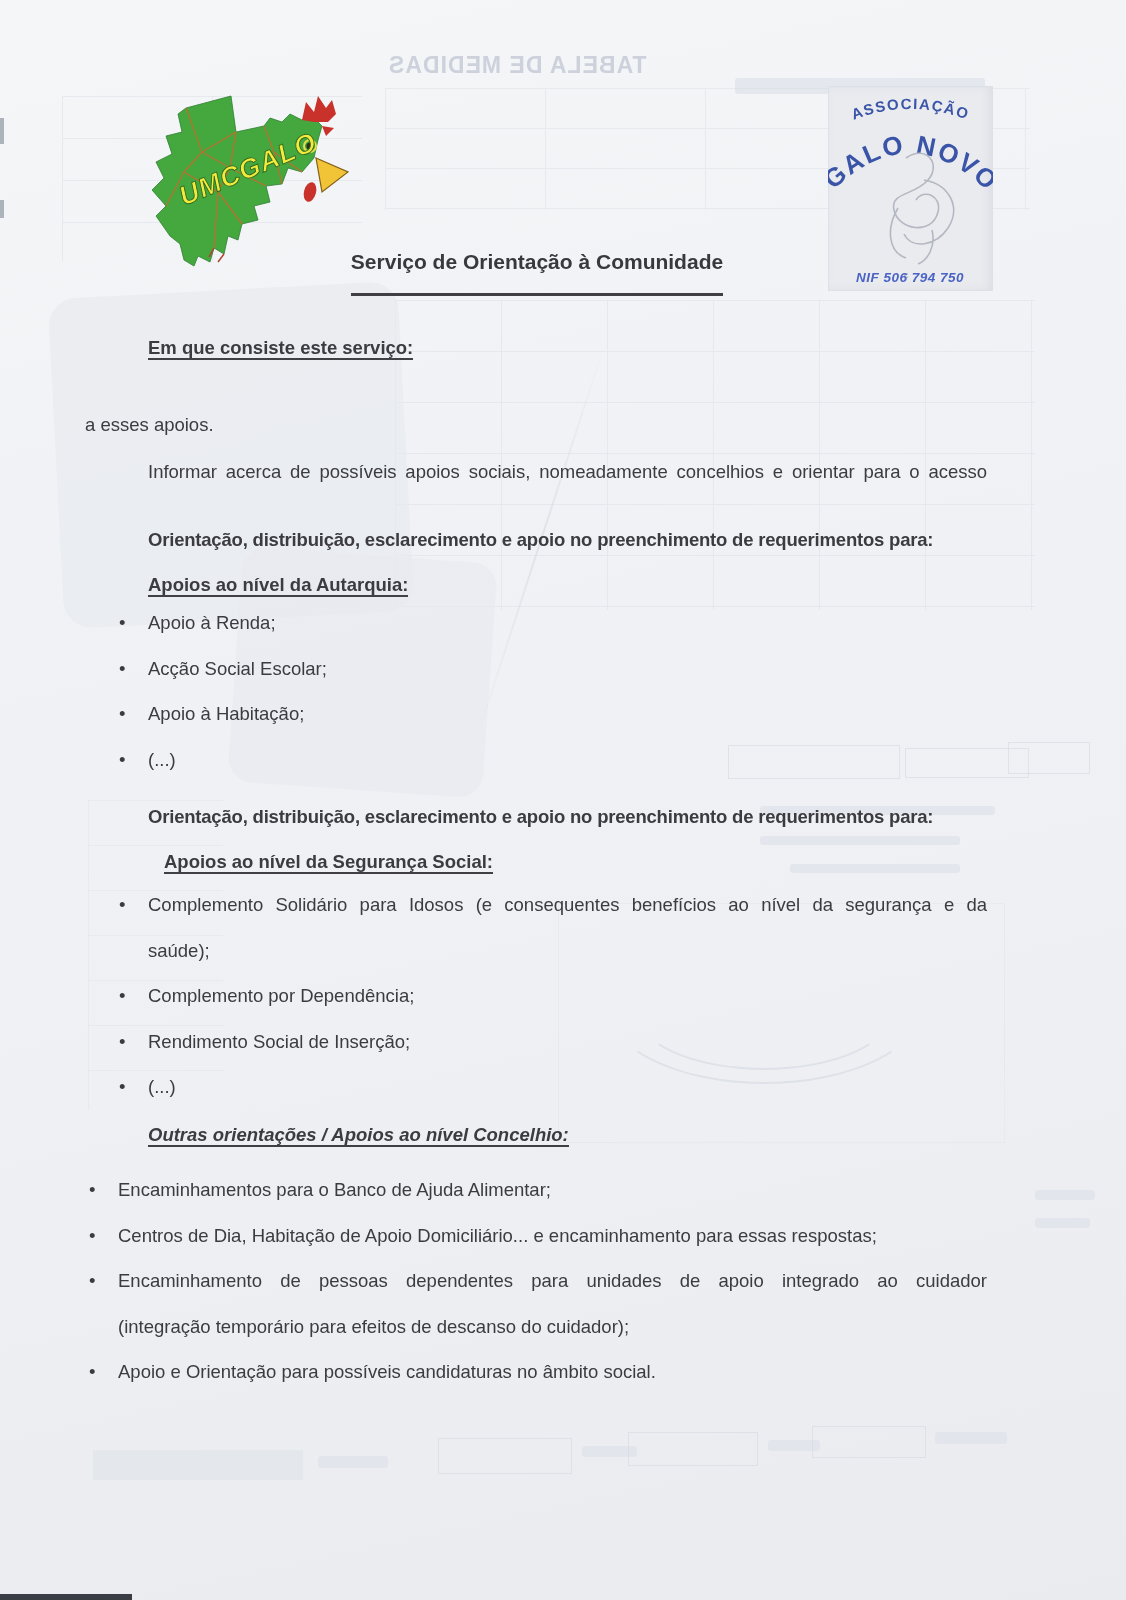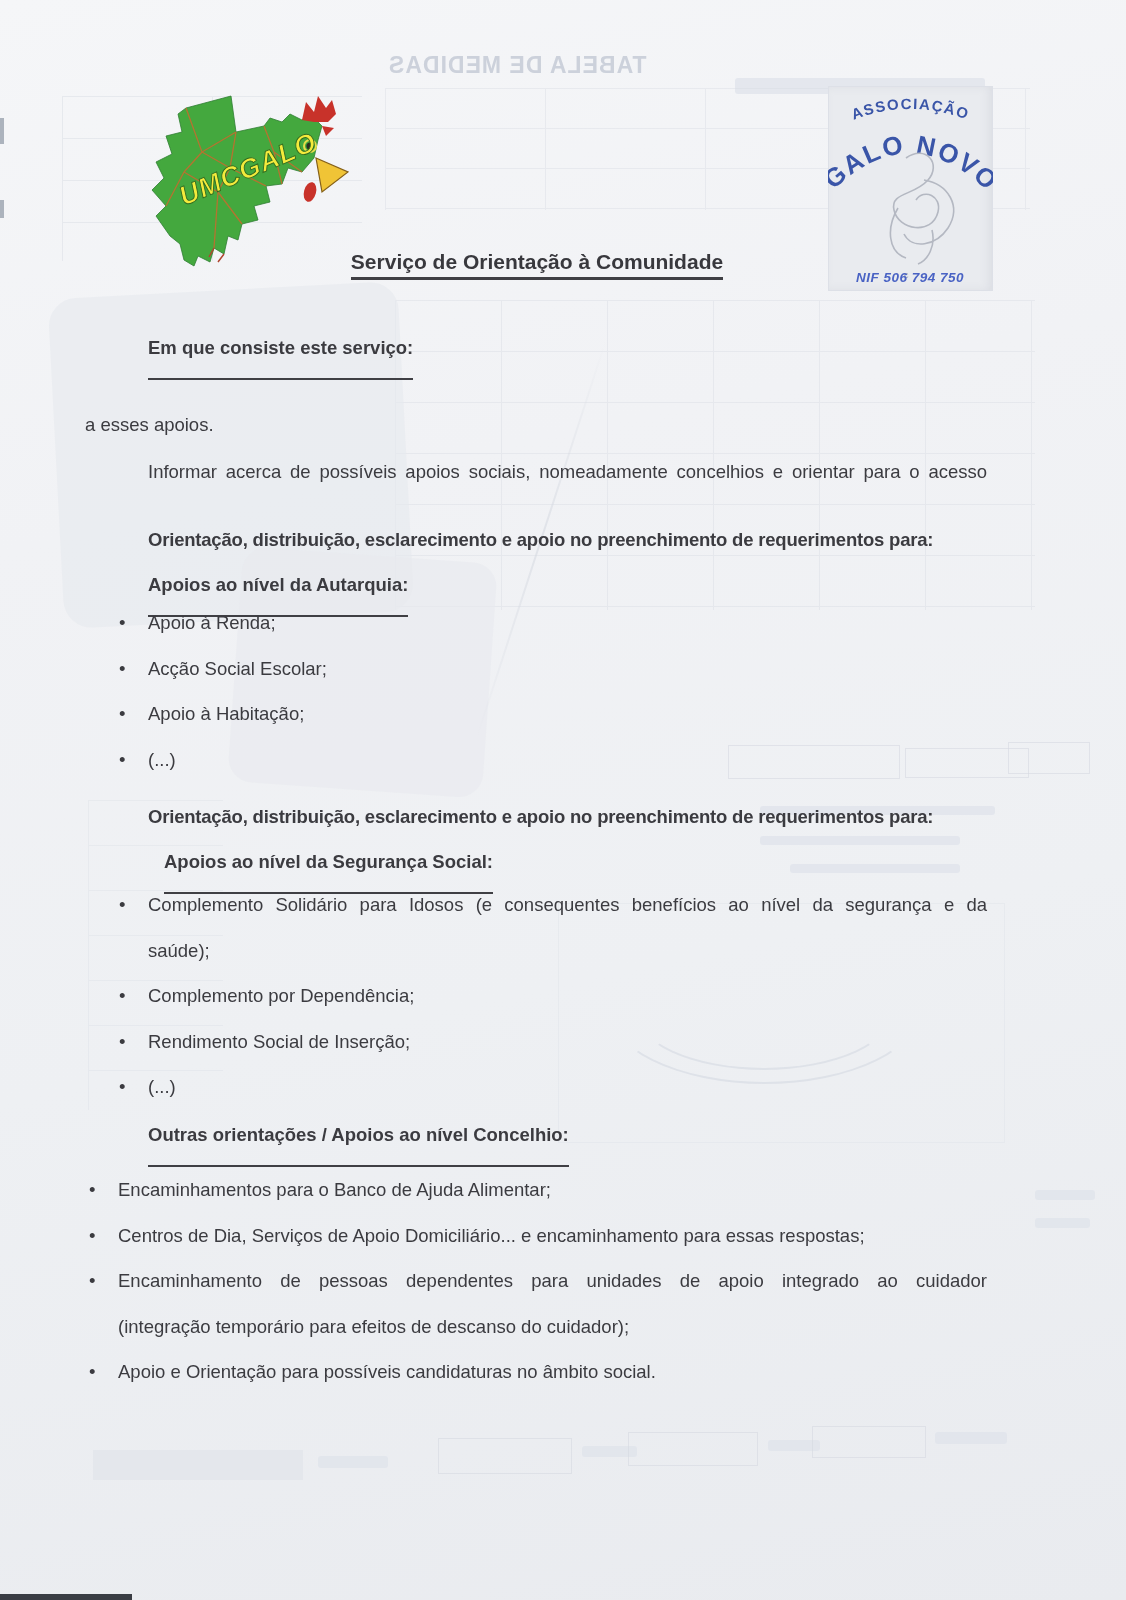--- a/index.html
+++ b/index.html
@@ -29,33 +29,33 @@
   .gcrease{left:540px;top:330px;width:2px;height:420px;transform:rotate(18deg);
            background:linear-gradient(to bottom,rgba(212,216,224,0),#d4d8e0,rgba(212,216,224,0));opacity:.6;}
   .gedge{background:#9aa2ae;opacity:.8;}
   .gdark{left:0;top:1594px;width:132px;height:6px;background:#3a3d44;}
   
   .content-el{position:absolute;z-index:2;}
   .logo-left{left:126px;top:88px;width:228px;height:188px;}
   .logo-right{left:828px;top:86px;width:165px;height:205px;}
   .title{left:0;top:250px;width:1126px;text-align:center;transform:translateX(-26px);
          font-size:21px;font-weight:bold;color:#38383d;}
-  .title span{border-bottom:3px solid #3f3f44;padding-bottom:4px;}
+  .title span{border-bottom:3px solid #3f3f44;padding-bottom:20px;}
   .h-intro{left:148px;top:337px;font-size:18.5px;font-weight:bold;white-space:nowrap;}
-  .h-intro span,.subhead span{border-bottom:2px solid #3f3f44;padding-bottom:20px;}
+  .h-intro span,.subhead span{border-bottom:2px solid #3f3f44;padding-bottom:0;}
   .paragraph{left:85px;top:401px;width:902px;font-size:18.5px;}
   .pline{line-height:47px;}
   .indent{text-indent:63px;}
   .stretch{text-align:justify;text-align-last:justify;}
   .sechead{font-size:18.5px;font-weight:bold;white-space:nowrap;letter-spacing:-0.2px;}
   .s1h{left:148px;top:529px;}
   .s1sub{left:148px;top:574px;}
   .s2h{left:148px;top:806px;}
   .s2sub{left:164px;top:851px;}
-  .s3h{left:148px;top:1124px;}
+  .s3h{left:148px;top:1124px;font-style:italic;}
   .subhead{font-size:18.5px;font-weight:bold;white-space:nowrap;}
   .list{font-size:18.5px;}
   .l1{left:148px;top:600px;width:839px;}
   .l2{left:148px;top:882px;width:839px;}
   .l3{left:118px;top:1167px;width:869px;}
   .line{position:relative;line-height:45.5px;}
   .line .bullet{position:absolute;left:-29px;top:0;}
   
   .assoc-panel{width:165px;height:205px;background:#e9ebef;box-shadow:inset 0 0 0 1px #dde0e7, inset -4px 0 8px rgba(180,184,196,.25);}
 </style>
@@ -203,21 +203,21 @@
     <span>Outras orientações / Apoios ao nível Concelhio:</span>
   </div>
   <div class="content-el list l3">
     <div class="line">
       <span class="bullet">•</span>
       <span>Encaminhamentos para o Banco de Ajuda Alimentar;</span>
     </div>
     <div class="line stretch">
       <span class="bullet">•</span>
     </div>
-    <div class="line">Centros de Dia, Serviços de Apoio Domiciliário... e encaminhamento para essas respostas;</div>
+    <div class="line">Centros de Dia, Habitação de Apoio Domiciliário... e encaminhamento para essas respostas;</div>
     <div class="line stretch">
       <span class="bullet">•</span>
       <span>Encaminhamento de pessoas dependentes para unidades de apoio integrado ao cuidador</span>
     </div>
     <div class="line">(integração temporário para efeitos de descanso do cuidador);</div>
     <div class="line">
       <span class="bullet">•</span>
       <span>Apoio e Orientação para possíveis candidaturas no âmbito social.</span>
     </div>
   </div>

